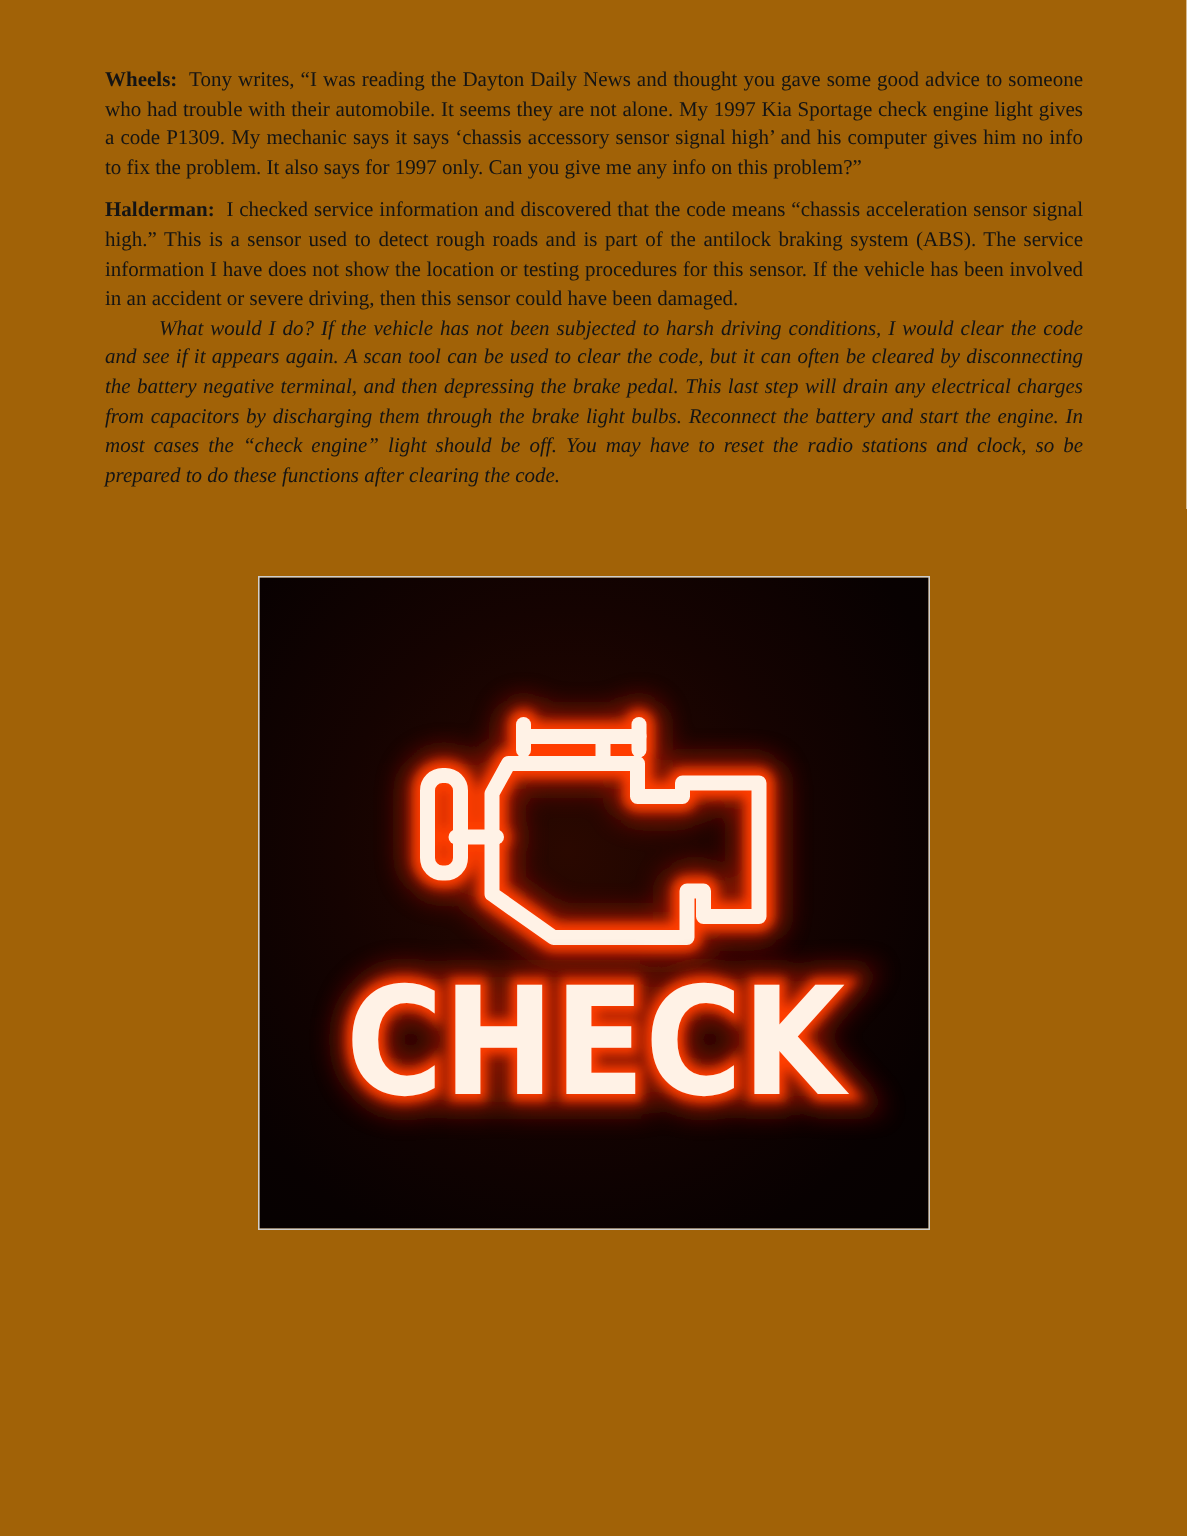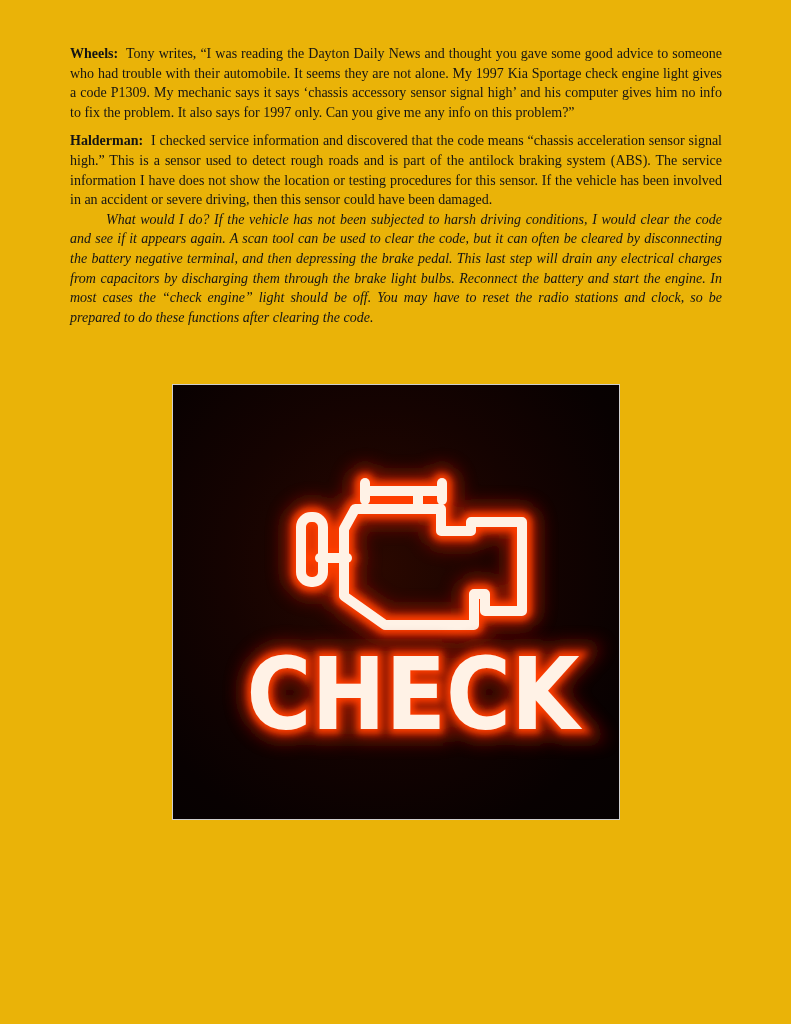--- a/index.html
+++ b/index.html
@@ -1,20 +1,20 @@
 <!DOCTYPE html>
 <html><head>
 <meta charset="utf-8">
 <style>
   html, body { margin: 0; padding: 0; background: #ffffff; }
   .page {
     position: relative;
     width: 791px;
     height: 1024px;
-    background: #eab308;
+    background: #a16207;
     overflow: hidden;
     font-family: "Liberation Serif", serif;
   }
   .content {
     position: absolute;
     left: 70px;
     top: 44px;
     width: 652px;
     color: #141414;
     font-size: 14px;
@@ -28,21 +28,20 @@
   .figure {
     position: absolute;
     left: 172px;
     top: 384px;
     width: 448px;
     height: 436px;
     background: radial-gradient(ellipse at 46% 42%, #2a0800 0%, #150301 45%, #080101 80%, #060101 100%);
     border: 1px solid #cfcfcf;
     box-sizing: border-box;
     overflow: hidden;
-    padding-left: 16px;
   }
   .figure svg { display: block; }
 </style>
 </head>
 <body>
 
 <div class="page">
 
   <div class="content">
     <p><span class="speaker">Wheels:</span>&nbsp; <span>Tony writes, “I was reading the Dayton Daily News and thought you gave some good advice to someone who had trouble with their automobile.  It seems they are not alone.  My 1997 Kia Sportage check engine light gives a code P1309.  My mechanic says it says ‘chassis accessory sensor signal high’ and his computer gives him no info to fix the problem.  It also says for 1997 only.  Can you give me any info on this problem?”</span></p>

